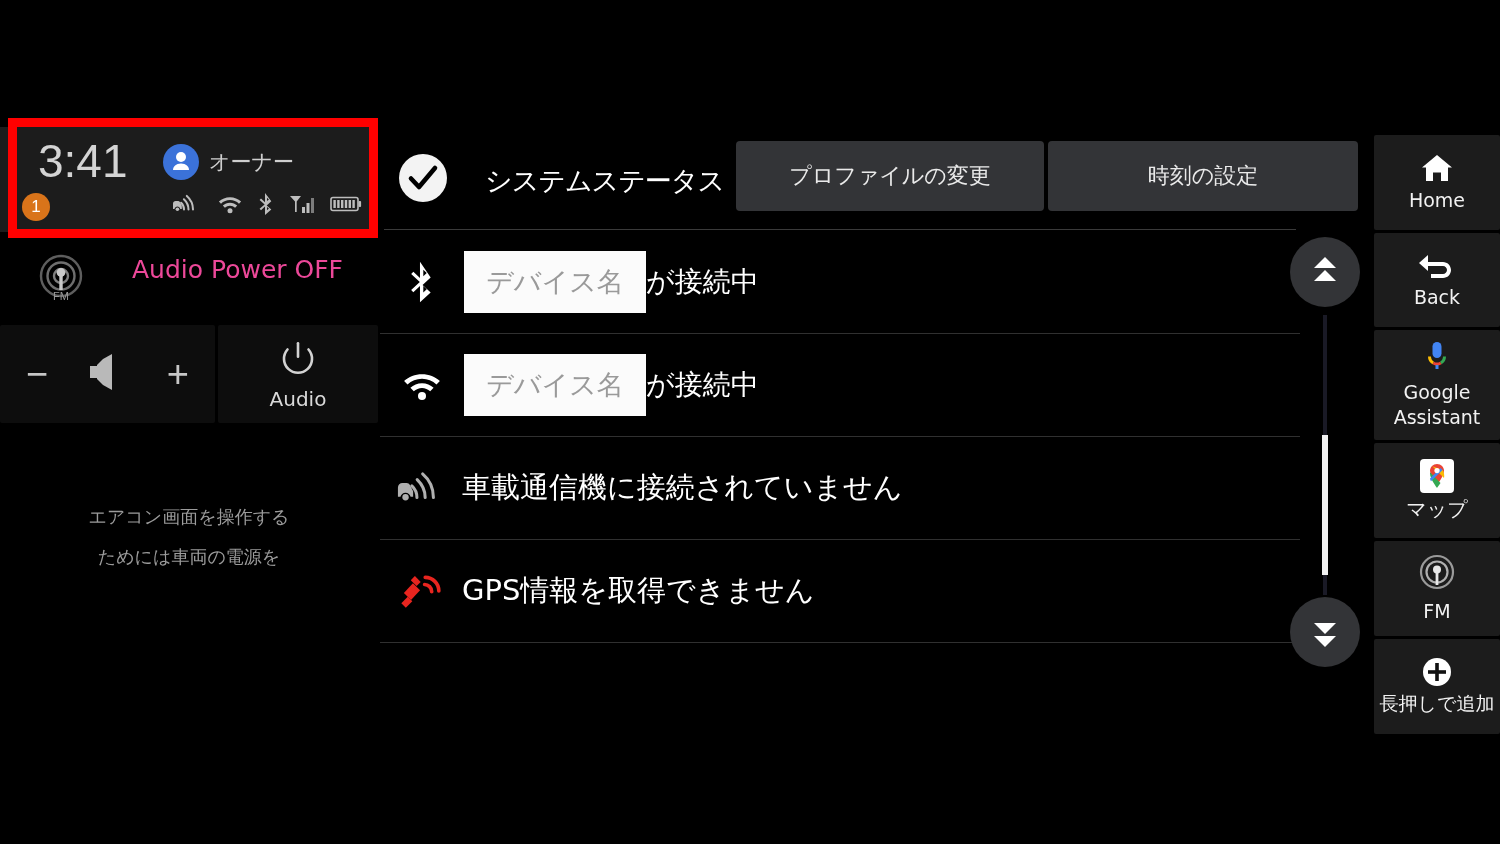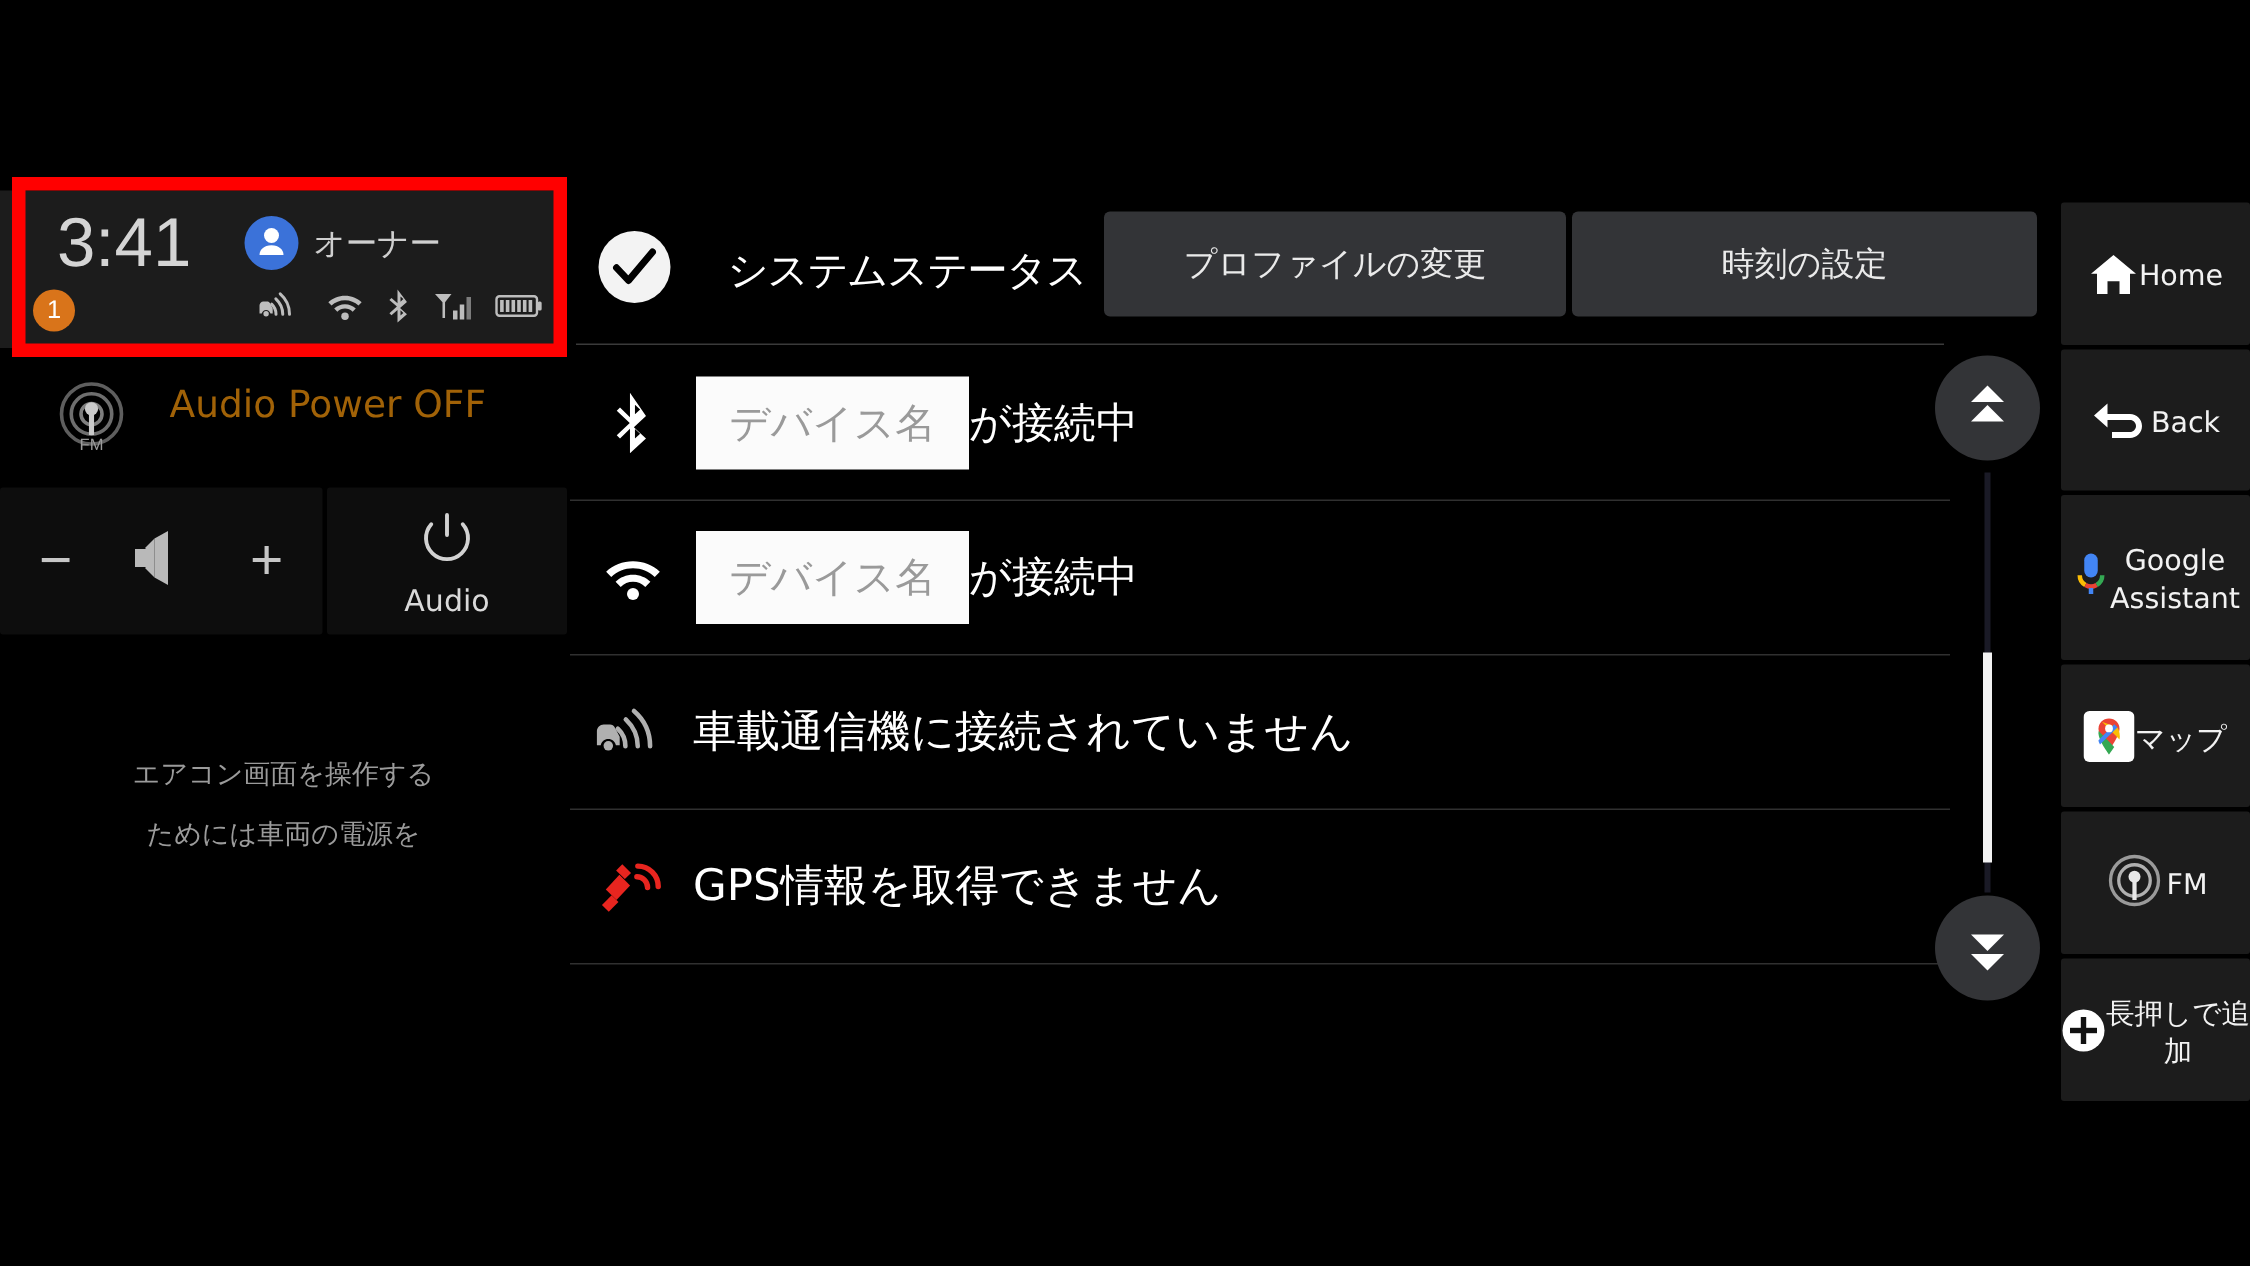--- a/index.html
+++ b/index.html
@@ -40,22 +40,22 @@
     font-size:17px; text-align:center; line-height:28px; font-weight:400;
   }
   .sb-icons { position:absolute; right:16px; top:65px; display:flex; align-items:center; gap:15px; }
   .sb-icons > span { display:block; opacity:0.86; }
 
   .audio-power {
     position:absolute; left:0; top:108px; width:378px; height:90px;
   }
   .fm-icon { position:absolute; left:33px; top:15px; }
   .audio-power-label {
-    position:absolute; left:113px; top:20px;
-    font-size:25px; color:#a16207; font-weight:400;
+    position:absolute; left:132px; top:20px;
+    font-size:25px; color:#ec4899; font-weight:400;
     font-family:"DejaVu Sans",sans-serif;
   }
 
   .audio-controls { position:absolute; left:0; top:198px; width:378px; height:98px; display:flex; gap:3px; }
   .vol-box {
     width:215px; height:98px; background:#0d0d0d;
     display:flex; align-items:center; justify-content:space-around;
     border-radius:2px;
   }
   .vol-minus, .vol-plus {
@@ -129,21 +129,21 @@
   }
   .scroll-up { top:0; }
   .scroll-down { top:360px; }
   .scroll-track { position:absolute; left:43px; top:78px; width:4px; height:280px; background:#1a1a26; }
   .scroll-thumb { position:absolute; left:42px; top:198px; width:6px; height:140px; background:#f2f2f2; }
 
   
   .sidebar { position:absolute; left:1374px; top:135px; width:126px; }
   .side-item {
     position:relative; width:126px; background:#1c1c1c; margin-bottom:3px;
-    display:flex; flex-direction:row; align-items:center; justify-content:center;
+    display:flex; flex-direction:column; align-items:center; justify-content:center;
     border-radius:2px;
   }
   .side-item .side-icon { display:flex; align-items:center; justify-content:center; }
   .side-label {
     font-size:19px; color:#f2f2f2; text-align:center; line-height:25px;
     font-family:"DejaVu Sans",sans-serif; margin-top:4px; white-space:pre-line;
   }
   .side-label.jp { font-size:20px; }
   .side-label.small { font-size:19px; }
   .side-item.h95 { height:95px; }

